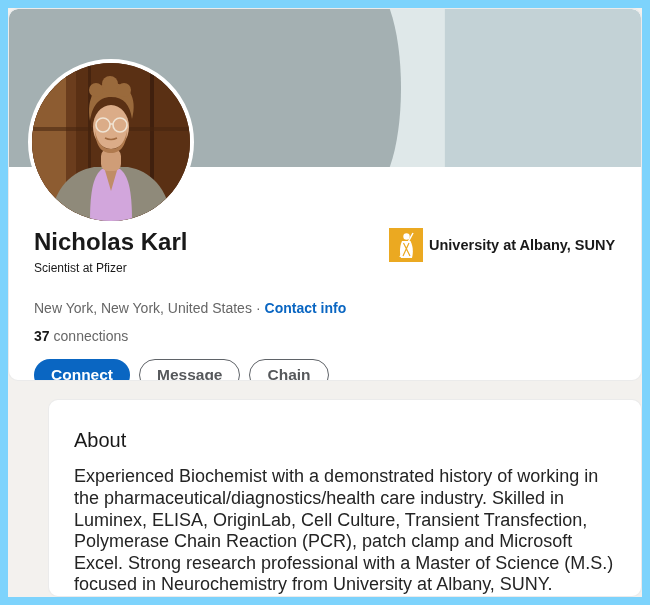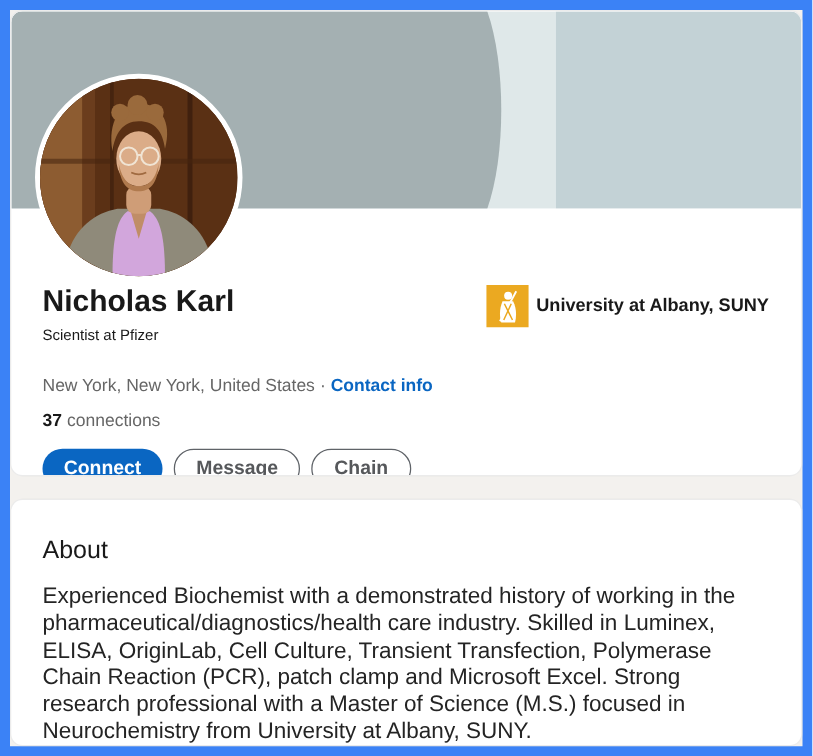--- a/index.html
+++ b/index.html
@@ -3,21 +3,21 @@
 <meta charset="utf-8">
 <style>
   html,body{margin:0;padding:0;}
   body{
     width:650px;height:605px;
     font-family:"Liberation Sans", sans-serif;
     -webkit-font-smoothing:antialiased;
   }
   .frame{
     width:650px;height:605px;box-sizing:border-box;
-    background:#3b82f6;padding:8px;
+    background:#7dd3fc;padding:8px;
   }
   .page{
     width:634px;height:589px;background:#f3f1ee;
     display:flex;flex-direction:column;gap:18px;
   }
   .card{
     background:#ffffff;border-radius:10px;
     border:1px solid rgba(0,0,0,0.08);
     box-sizing:border-box;position:relative;
   }
@@ -51,21 +51,21 @@
   }
   .btn-primary{background:#0a66c2;color:#ffffff;border:none;text-decoration:underline;}
   .btn-outline{background:#ffffff;color:#56585b;border:1.5px solid #5f6368;margin-left:9px;text-align:right;}
   
   .affiliations{position:absolute;left:379px;top:219px;}
   .affil-row{display:flex;align-items:center;cursor:pointer;}
   .affil-row + .affil-row{margin-top:9px;text-align:right;}
   .affil-icon{width:36px;display:flex;justify-content:center;align-items:center;}
   .affil-label{margin-left:5px;font-size:14.5px;font-weight:600;color:#191919;}
   
-  .about-card{flex:1;padding:28px 25px 0 25px;}
+  .about-card{flex:1;padding:28px 25px 0 25px;margin-left:40px;}
   .about-title{margin:0;font-size:20px;line-height:25px;font-weight:400;color:#191919;}
   .about-body{
     margin:13px 0 0 0;max-width:584px;
     font-size:18px;line-height:21.6px;color:#242424;
   }
 </style>
 </head>
 <body>
 
 <div class="frame">

